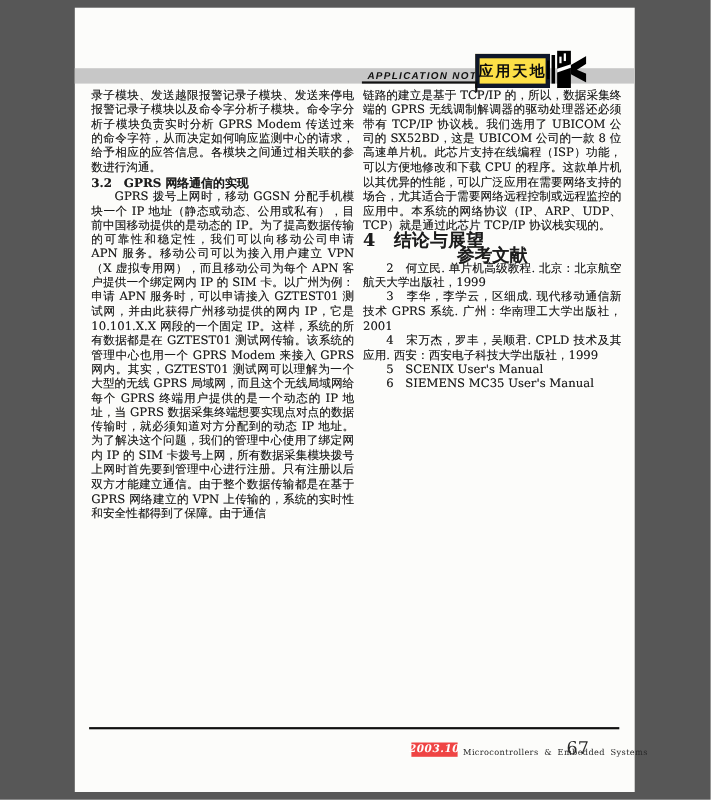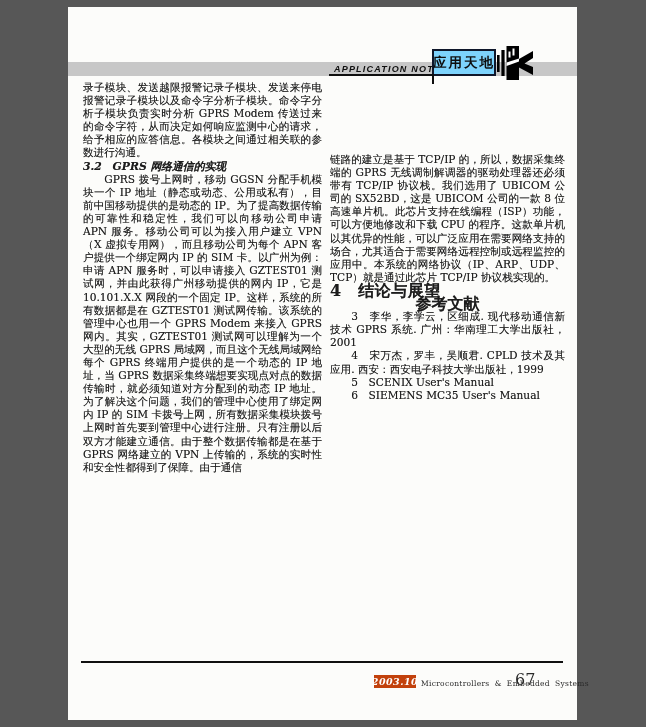--- a/index.html
+++ b/index.html
@@ -16,52 +16,51 @@
   .band{position:absolute;left:0;top:55px;width:509px;height:14px;background:#c7c7c7;}
   .appnotes{
     position:absolute;left:266px;top:56.5px;
     font-family:"Liberation Sans","DejaVu Sans",sans-serif;
     font-style:italic;font-weight:bold;font-size:9px;letter-spacing:1.2px;color:#101010;
     white-space:nowrap;
   }
   .appnotes-rule{position:absolute;left:261px;top:67px;width:103px;height:2px;background:#101010;}
   .cn-box{
     position:absolute;left:364px;top:42px;width:60px;height:23px;
-    background:#7dd3fc;border:2px solid #0f172a;
+    background:#fde047;border:4px solid #0f172a;
     display:flex;align-items:center;justify-content:center;
     font-weight:bold;font-size:13.5px;letter-spacing:2px;color:#0d0d0d;white-space:nowrap;
   }
   .box-tail{position:absolute;left:364px;top:67px;width:2px;height:10px;background:#0d0d0d;}
   .logo{position:absolute;left:429px;top:39px;width:36px;height:34px;}
   
   .columns{
     position:absolute;left:15px;top:74px;width:482px;
     display:flex;gap:8px;
     color:#1c1c1c;
     text-shadow:0 0 0.5px rgba(40,40,40,0.55);
-    align-items:center;
   }
   .col{font-size:10.6px;line-height:13.1px;text-align:justify;}
   .col-l{width:239px;}
   .col-r{width:235px;}
   .col p{margin:0;}
   .indent{text-indent:2em;}
-  .h-sub{font-weight:bold;font-size:10.8px;margin:4px 0 4px;text-align:left;font-style:italic;}
+  .h-sub{font-weight:bold;font-size:10.8px;margin:4px 0 4px;text-align:left;}
   .h-sec{font-weight:bold;font-size:16px;margin:7px 0 6px;text-align:left;letter-spacing:0.5px;}
   .ref-title{font-weight:bold;text-align:center;margin:4px 0 2px;font-size:16px;}
   .ref{text-indent:2em;}
   .date{text-align:right;padding-right:8px;margin-top:3px;}
   .endmark{
     display:inline-block;width:9px;height:8px;vertical-align:-1px;margin-left:2px;
     background:linear-gradient(115deg,#000 55%,#fff 55%,#fff 63%,#000 63%);
   }
   
   .footer-rule{position:absolute;left:13px;top:654px;width:482px;height:2px;background:#101010;}
   .issue-box{
-    position:absolute;left:306px;top:668px;width:42px;height:13px;background:#c2410c;
+    position:absolute;left:306px;top:668px;width:42px;height:13px;background:#ef4444;
     color:#fff;display:flex;align-items:center;justify-content:center;
     font-weight:bold;font-style:italic;font-size:9.5px;letter-spacing:0.5px;
   }
   .journal{
     position:absolute;left:353px;top:672px;font-size:7.5px;letter-spacing:0.3px;
     word-spacing:2.5px;color:#2a2a2a;white-space:nowrap;
   }
   .page-num{position:absolute;left:447px;top:663px;font-size:16px;color:#2a2a2a;}
 </style>
 </head>
@@ -91,20 +90,21 @@
   <div class="columns">
     <div class="col col-l">
       <p>录子模块、发送越限报警记录子模块、发送来停电报警记录子模块以及命令字分析子模块。命令字分析子模块负责实时分析 GPRS Modem 传送过来的命令字符，从而决定如何响应监测中心的请求，给予相应的应答信息。各模块之间通过相关联的参数进行沟通。</p>
       <p class="h-sub">3.2　GPRS 网络通信的实现</p>
       <p class="indent">GPRS 拨号上网时，移动 GGSN 分配手机模块一个 IP 地址（静态或动态、公用或私有），目前中国移动提供的是动态的 IP。为了提高数据传输的可靠性和稳定性，我们可以向移动公司申请 APN 服务。移动公司可以为接入用户建立 VPN（X 虚拟专用网），而且移动公司为每个 APN 客户提供一个绑定网内 IP 的 SIM 卡。以广州为例：申请 APN 服务时，可以申请接入 GZTEST01 测试网，并由此获得广州移动提供的网内 IP，它是 10.101.X.X 网段的一个固定 IP。这样，系统的所有数据都是在 GZTEST01 测试网传输。该系统的管理中心也用一个 GPRS Modem 来接入 GPRS 网内。其实，GZTEST01 测试网可以理解为一个大型的无线 GPRS 局域网，而且这个无线局域网给每个 GPRS 终端用户提供的是一个动态的 IP 地址，当 GPRS 数据采集终端想要实现点对点的数据传输时，就必须知道对方分配到的动态 IP 地址。为了解决这个问题，我们的管理中心使用了绑定网内 IP 的 SIM 卡拨号上网，所有数据采集模块拨号上网时首先要到管理中心进行注册。只有注册以后双方才能建立通信。由于整个数据传输都是在基于 GPRS 网络建立的 VPN 上传输的，系统的实时性和安全性都得到了保障。由于通信</p>
     </div>
     <div class="col col-r">
       <p>链路的建立是基于 TCP/IP 的，所以，数据采集终端的 GPRS 无线调制解调器的驱动处理器还必须带有 TCP/IP 协议栈。我们选用了 UBICOM 公司的 SX52BD，这是 UBICOM 公司的一款 8 位高速单片机。此芯片支持在线编程（ISP）功能，可以方便地修改和下载 CPU 的程序。这款单片机以其优异的性能，可以广泛应用在需要网络支持的场合，尤其适合于需要网络远程控制或远程监控的应用中。本系统的网络协议（IP、ARP、UDP、TCP）就是通过此芯片 TCP/IP 协议栈实现的。</p>
       <p class="h-sec">4　结论与展望</p>
       <p class="ref-title">参考文献</p>
+      <p class="ref">2　何立民. 单片机高级教程. 北京：北京航空航天大学出版社，1999</p>
       <p class="ref">3　李华，李学云，区细成. 现代移动通信新技术 GPRS 系统. 广州：华南理工大学出版社，2001</p>
       <p class="ref">4　宋万杰，罗丰，吴顺君. CPLD 技术及其应用. 西安：西安电子科技大学出版社，1999</p>
       <p class="ref">5　SCENIX User's Manual</p>
       <p class="ref">6　SIEMENS MC35 User's Manual</p>
     </div>
   </div>
 
   <div class="footer-rule"></div>
   <div class="issue-box">
     <span>2003.10</span>

